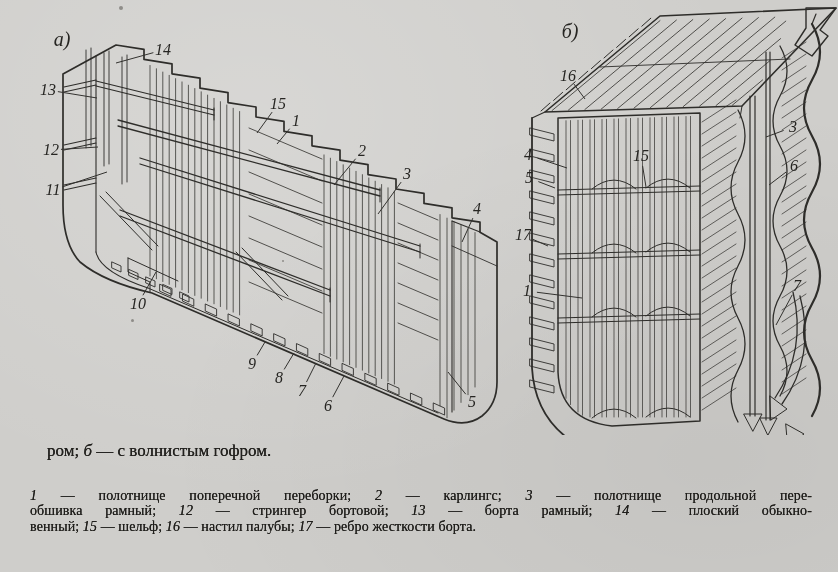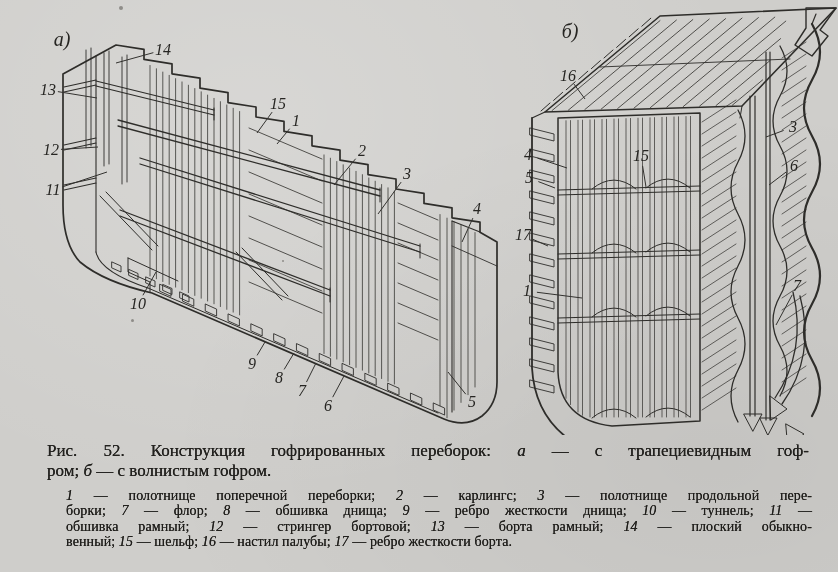--- a/index.html
+++ b/index.html
@@ -14,21 +14,21 @@
   svg text.callout{font-family:"Liberation Serif",serif;font-style:italic;
                    fill:#262522;}
   .caption{position:absolute;left:47px;top:441px;width:762px;
            font-size:17px;line-height:19.5px;color:#22211e;
            text-shadow:0 0 .3px currentColor;}
   .cap-line{text-align:justify;text-align-last:justify;}
   .cap-line.last{text-align:right;text-align-last:left;}
   .legend{position:absolute;left:30px;top:488px;width:782px;
           font-size:14px;line-height:15.4px;color:#201f1c;
           letter-spacing:.1px;text-shadow:0 0 .4px currentColor;}
-  .leg-line{text-align:justify;text-align-last:justify;white-space:normal;margin-left:36px;}
+  .leg-line{text-align:justify;text-align-last:justify;white-space:normal;}
   .leg-line.last{text-align:left;text-align-last:left;}
   .legend i,.caption i{font-style:italic;}
 </style>
 </head>
 <body>
 
 <div class="page">
 
   <div class="speck" style="left:119px;top:6px;width:4px;height:4px;"></div>
   <div class="speck" style="left:131px;top:319px;width:3px;height:3px;"></div>
@@ -363,22 +363,20 @@
         <line x1="532.1531503242277" y1="239.02738614266016" x2="548" y2="246" stroke="#33322f" stroke-width="1"></line>
         <text x="523" y="240" font-size="16" text-anchor="middle" class="callout">17</text>
         <line x1="536.9199791172362" y1="292.2625427967391" x2="582" y2="298" stroke="#33322f" stroke-width="1"></line>
         <text x="527" y="296" font-size="16" text-anchor="middle" class="callout">1</text>
         <line x1="792.2590017696498" y1="294.80471099922175" x2="776" y2="325" stroke="#33322f" stroke-width="1"></line>
         <text x="797" y="291" font-size="16" text-anchor="middle" class="callout">7</text>
       </g>
   </svg>
 
   <div class="caption" id="caption">
-      <div class="cap-line"><span>Рис. 52. Конструкция гофрированных переборок: </span><i>а</i><span> — с трапециевидным гоф-</span></div>
       <div class="cap-line last"><span>ром; </span><i>б</i><span> — с волнистым гофром.</span></div>
     </div>
   <div class="legend" id="legend">
       <div class="leg-line"><i>1</i><span> — полотнище поперечной переборки; </span><i>2</i><span> — карлингс; </span><i>3</i><span> — полотнище продольной пере-</span></div>
-      <div class="leg-line"><span>борки; </span><i>7</i><span> — флор; </span><i>8</i><span> — обшивка днища; </span><i>9</i><span> — ребро жесткости днища; </span><i>10</i><span> — туннель; </span><i>11</i><span> —</span></div>
       <div class="leg-line"><span>обшивка рамный; </span><i>12</i><span> — стрингер бортовой; </span><i>13</i><span> — борта рамный; </span><i>14</i><span> — плоский обыкно-</span></div>
       <div class="leg-line last"><span>венный; </span><i>15</i><span> — шельф; </span><i>16</i><span> — настил палубы; </span><i>17</i><span> — ребро жесткости борта.</span></div>
     </div>
 </div>
 
 </body></html>

